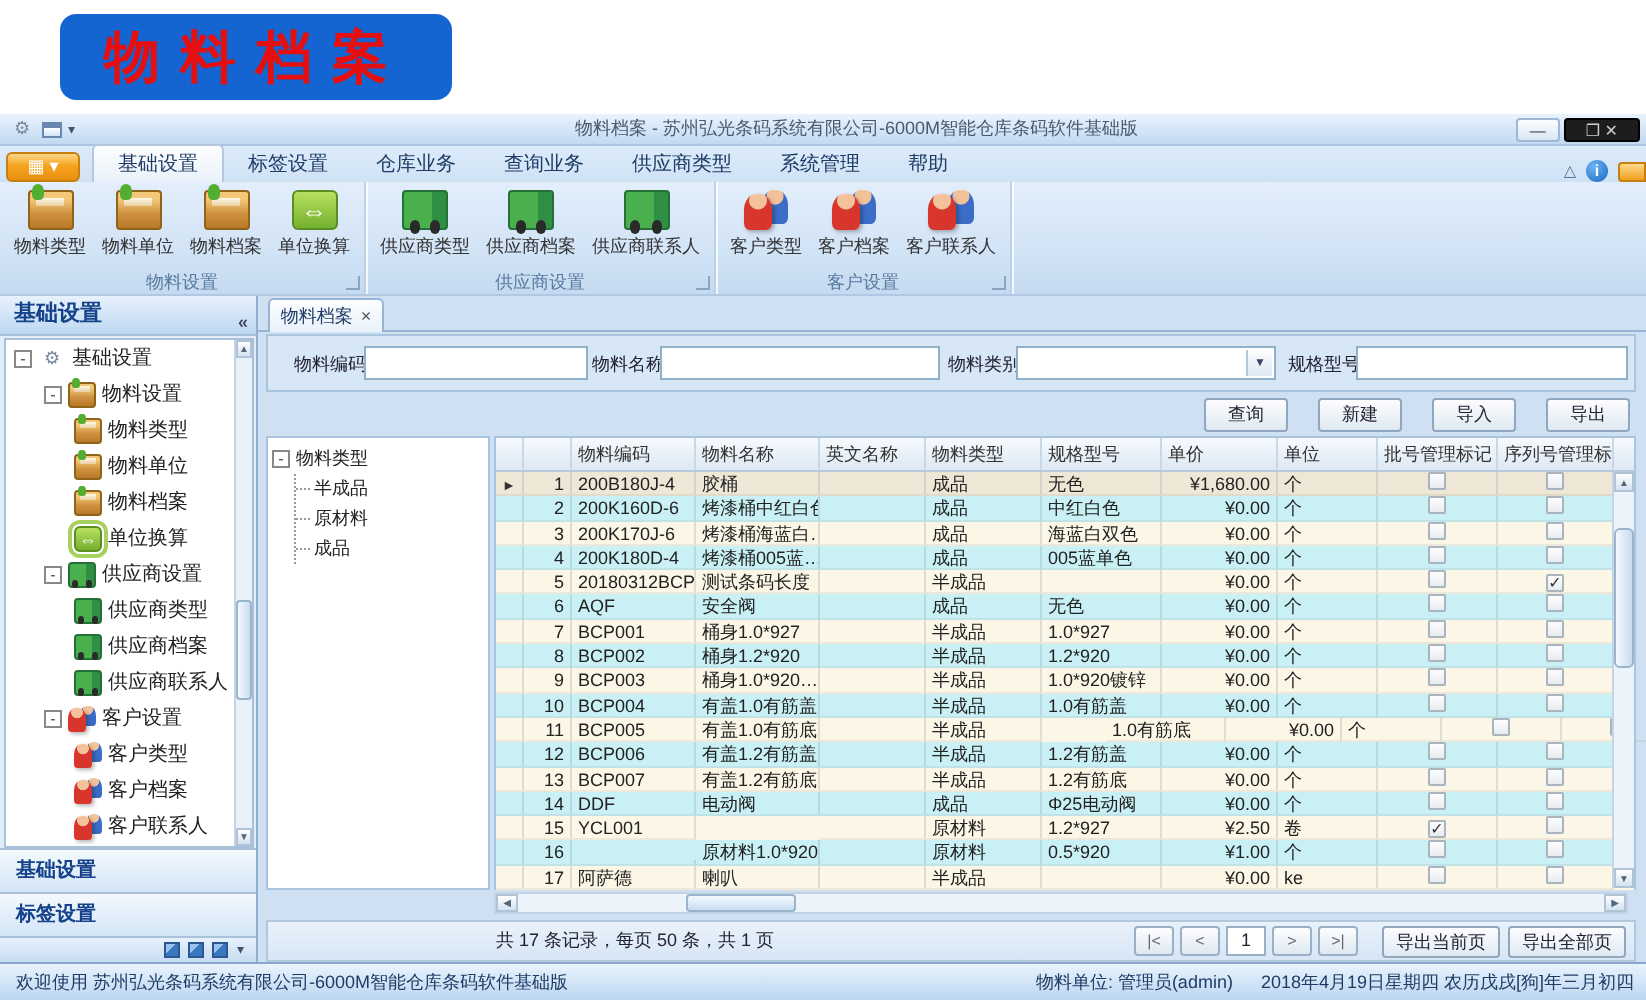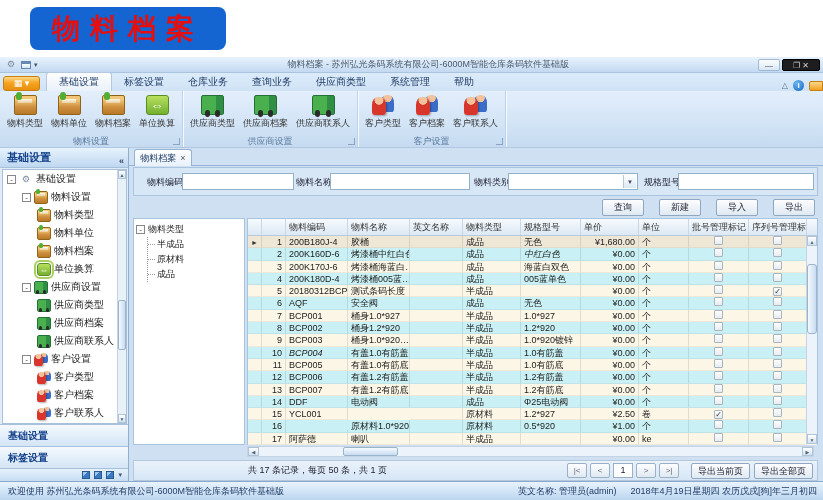--- a/index.html
+++ b/index.html
@@ -420,21 +420,21 @@
                 <div class="gc ac" style="width: 60px;"><span class="cb"></span></div>
                 <div class="gc ac" style="width: 58px;"><span class="cb"></span></div>
               </div>
               <div class="grow even">
                 <div class="gc ac" style="width: 14px;"></div>
                 <div class="gc ar" style="width: 24px;">2</div>
                 <div class="gc" style="width: 62px;">200K160D-6</div>
                 <div class="gc" style="width: 62px;">烤漆桶中红白色</div>
                 <div class="gc" style="width: 53px;"></div>
                 <div class="gc" style="width: 58px;">成品</div>
-                <div class="gc" style="width: 60px; font-style: italic;">中红白色</div>
+                <div class="gc" style="width: 60px;">中红白色</div>
                 <div class="gc ar" style="width: 58px;">¥0.00</div>
                 <div class="gc" style="width: 50px;">个</div>
                 <div class="gc ac" style="width: 60px;"><span class="cb"></span></div>
                 <div class="gc ac" style="width: 58px;"><span class="cb"></span></div>
               </div>
               <div class="grow odd">
                 <div class="gc ac" style="width: 14px;"></div>
                 <div class="gc ar" style="width: 24px;">3</div>
                 <div class="gc" style="width: 62px;">200K170J-6</div>
                 <div class="gc" style="width: 62px;">烤漆桶海蓝白…</div>
@@ -520,38 +520,38 @@
                 <div class="gc" style="width: 58px;">半成品</div>
                 <div class="gc" style="width: 60px;">1.0*920镀锌</div>
                 <div class="gc ar" style="width: 58px;">¥0.00</div>
                 <div class="gc" style="width: 50px;">个</div>
                 <div class="gc ac" style="width: 60px;"><span class="cb"></span></div>
                 <div class="gc ac" style="width: 58px;"><span class="cb"></span></div>
               </div>
               <div class="grow even">
                 <div class="gc ac" style="width: 14px;"></div>
                 <div class="gc ar" style="width: 24px;">10</div>
-                <div class="gc" style="width: 62px; font-style: italic;">BCP004</div>
+                <div class="gc" style="width: 62px;">BCP004</div>
                 <div class="gc" style="width: 62px;">有盖1.0有筋盖</div>
                 <div class="gc" style="width: 53px;"></div>
                 <div class="gc" style="width: 58px;">半成品</div>
                 <div class="gc" style="width: 60px;">1.0有筋盖</div>
                 <div class="gc ar" style="width: 58px;">¥0.00</div>
                 <div class="gc" style="width: 50px;">个</div>
                 <div class="gc ac" style="width: 60px;"><span class="cb"></span></div>
                 <div class="gc ac" style="width: 58px;"><span class="cb"></span></div>
               </div>
               <div class="grow odd">
                 <div class="gc ac" style="width: 14px;"></div>
                 <div class="gc ar" style="width: 24px;">11</div>
                 <div class="gc" style="width: 62px;">BCP005</div>
                 <div class="gc" style="width: 62px;">有盖1.0有筋底</div>
                 <div class="gc" style="width: 53px;"></div>
                 <div class="gc" style="width: 58px;">半成品</div>
-                <div class="gc" style="width: 60px;">1.0有筋底</div>
+                <div class="gc" style="width: 60px; margin-left: 32px;">1.0有筋底</div>
                 <div class="gc ar" style="width: 58px;">¥0.00</div>
                 <div class="gc" style="width: 50px;">个</div>
                 <div class="gc ac" style="width: 60px;"><span class="cb"></span></div>
                 <div class="gc ac" style="width: 58px;"><span class="cb"></span></div>
               </div>
               <div class="grow even">
                 <div class="gc ac" style="width: 14px;"></div>
                 <div class="gc ar" style="width: 24px;">12</div>
                 <div class="gc" style="width: 62px;">BCP006</div>
                 <div class="gc" style="width: 62px;">有盖1.2有筋盖</div>
@@ -656,17 +656,17 @@
             <span class="xbtn">导出当前页</span>
             <span class="xbtn">导出全部页</span>
           </span>
       </div>
     </div>
   </div>
 
   <div class="statusbar">
     <span class="sb-left">欢迎使用 苏州弘光条码系统有限公司-6000M智能仓库条码软件基础版</span>
     <span class="sb-right">
-      <span>英文名称: 管理员(admin)</span>
+      <span>物料单位: 管理员(admin)</span>
       <span>2018年4月19日星期四 农历戊戌[狗]年三月初四</span>
     </span>
   </div>
 </div>
 
 </body></html>

